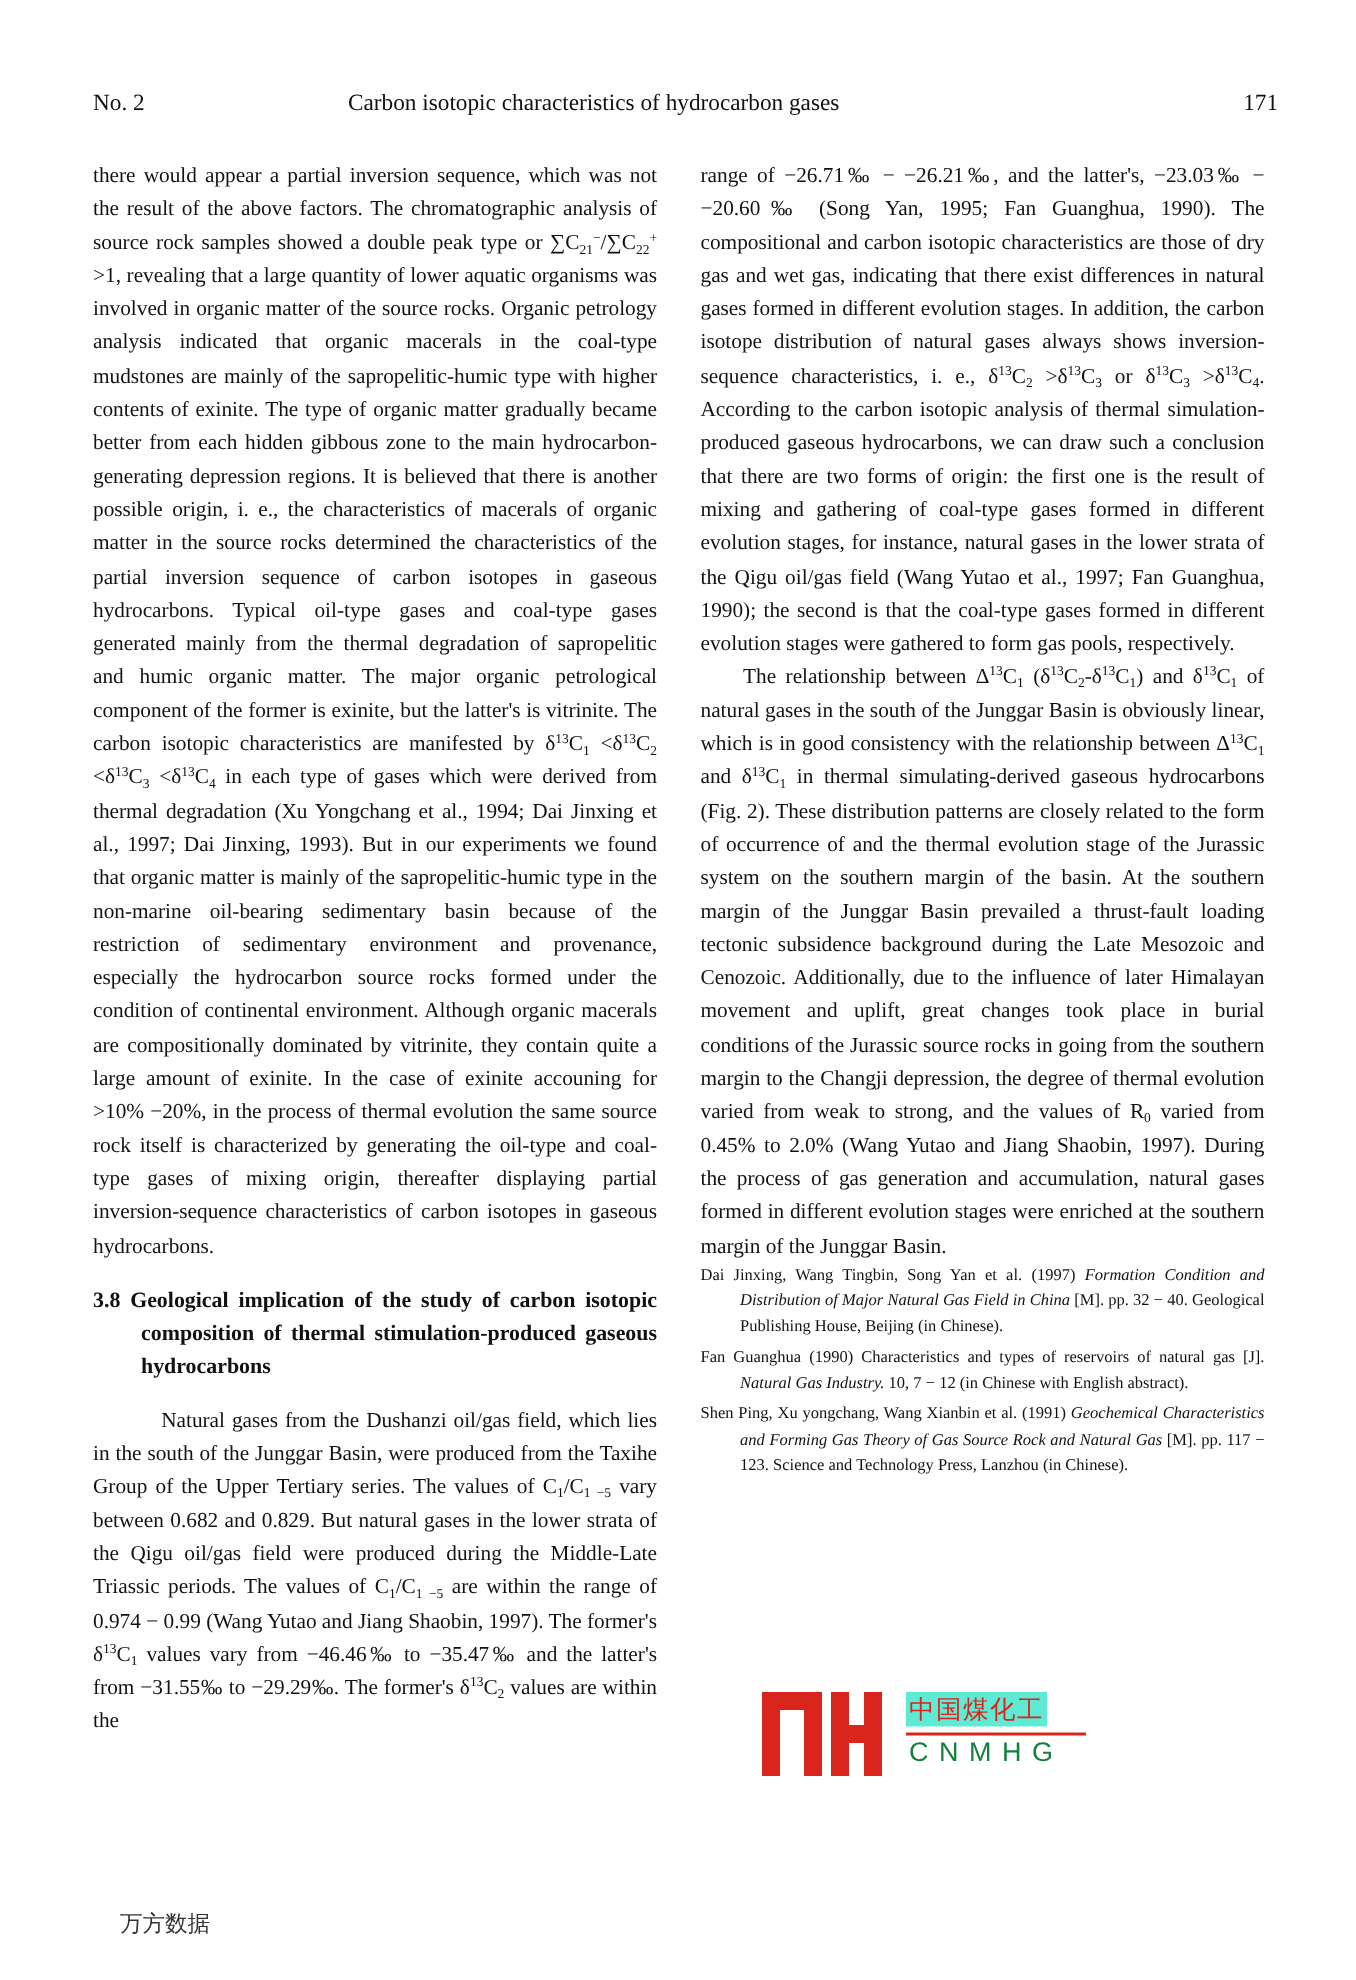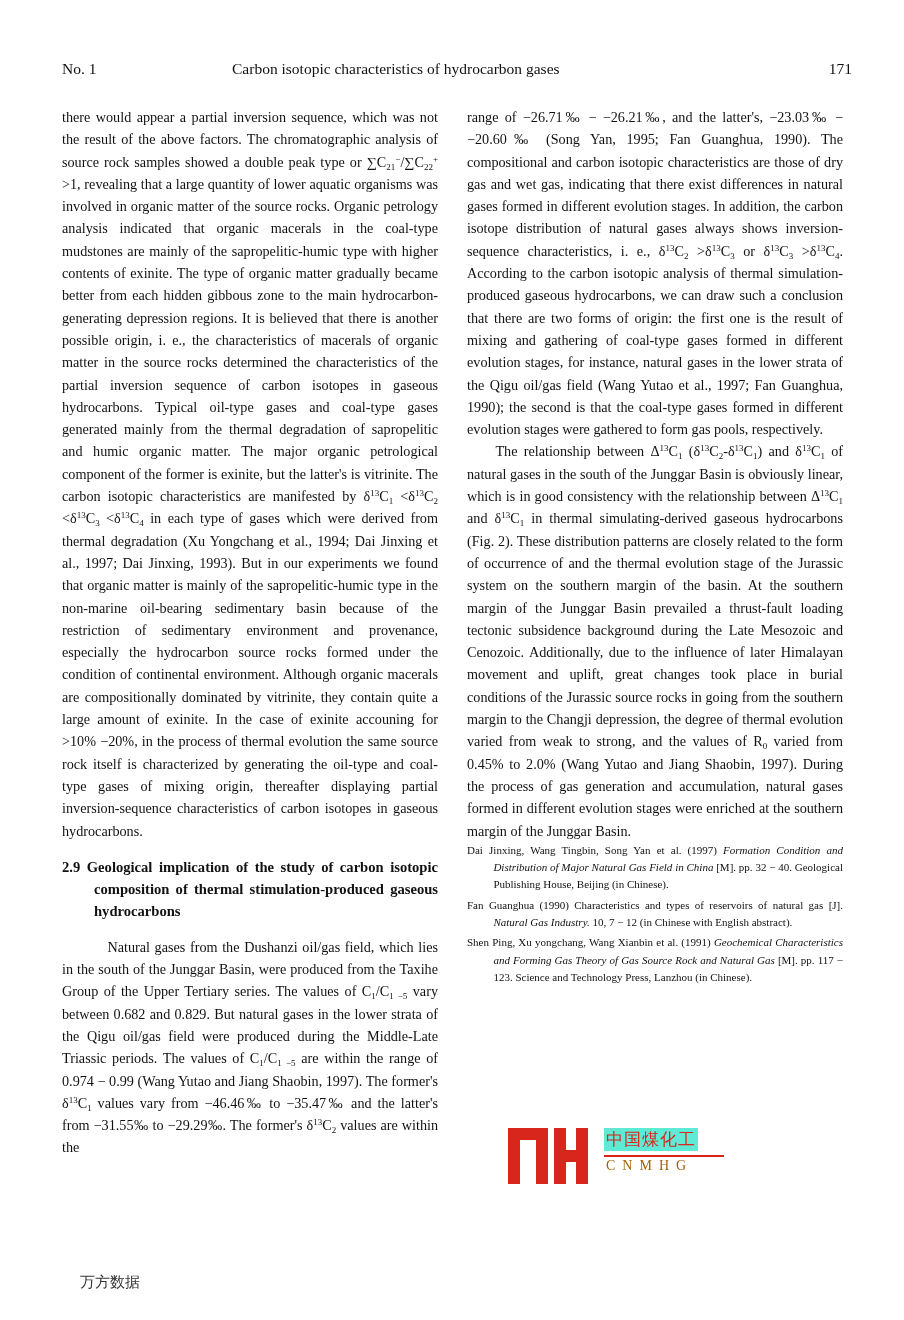--- a/index.html
+++ b/index.html
@@ -26,36 +26,36 @@
          text-align: justify; margin-bottom: 3px; }
   .ref i { font-style: italic; }
   .footer-mark { position: absolute; left: 80px; top: 1273px; font-family: "DejaVu Sans", sans-serif;
                  font-size: 15px; color: #333; }
   .logo { position: absolute; left: 508px; top: 1128px; width: 240px; height: 56px; }
   .logo .m-mark { position: absolute; left: 0; top: 0; width: 78px; height: 56px; }
   .logo .bar { position: absolute; background: #d9261c; }
   .logo .cn-text { position: absolute; left: 96px; top: 0; font-family: "DejaVu Sans", sans-serif;
                    font-size: 17px; color: #d9261c; letter-spacing: 1px; background:#5eead4; padding: 0 2px; }
   .logo .rule { position: absolute; left: 96px; top: 27px; width: 120px; height: 2px; background: #d9261c; }
-  .logo .en-text { position: absolute; left: 96px; top: 30px; font-family: Liberation Serif, serif;
-                   font-size: 14px; color: #a16207; letter-spacing: 7px; background:#fff; padding: 0 2px; }
+  .logo .en-text { position: absolute; left: 96px; top: 30px; font-family: Liberation Sans, sans-serif;
+                   font-size: 18px; color: #15803d; letter-spacing: 7px; background:#fff; padding: 0 2px; }
 </style>
 </head>
 <body>
 
 <div class="header">
-  <span class="journal">No. 1</span>
+  <span class="journal">No. 2</span>
   <span class="running-title">Carbon isotopic characteristics of hydrocarbon gases</span>
   <span class="page-num">171</span>
 </div>
 
 <div class="col col-left">
   <p><span>there would appear a partial inversion sequence, which was not the result of the above factors. The chromatographic analysis of source rock samples showed a double peak type or ∑C</span><sub>21</sub><sup>−</sup><span>/∑C</span><sub>22</sub><sup>+</sup><span> &gt;1, revealing that a large quantity of lower aquatic organisms was involved in organic matter of the source rocks. Organic petrology analysis indicated that organic macerals in the coal-type mudstones are mainly of the sapropelitic-humic type with higher contents of exinite. The type of organic matter gradually became better from each hidden gibbous zone to the main hydrocarbon-generating depression regions. It is believed that there is another possible origin, i. e., the characteristics of macerals of organic matter in the source rocks determined the characteristics of the partial inversion sequence of carbon isotopes in gaseous hydrocarbons. Typical oil-type gases and coal-type gases generated mainly from the thermal degradation of sapropelitic and humic organic matter. The major organic petrological component of the former is exinite, but the latter's is vitrinite. The carbon isotopic characteristics are manifested by δ</span><sup>13</sup><span>C</span><sub>1</sub><span> &lt;δ</span><sup>13</sup><span>C</span><sub>2</sub><span> &lt;δ</span><sup>13</sup><span>C</span><sub>3</sub><span> &lt;δ</span><sup>13</sup><span>C</span><sub>4</sub><span> in each type of gases which were derived from thermal degradation (Xu Yongchang et al., 1994; Dai Jinxing et al., 1997; Dai Jinxing, 1993). But in our experiments we found that organic matter is mainly of the sapropelitic-humic type in the non-marine oil-bearing sedimentary basin because of the restriction of sedimentary environment and provenance, especially the hydrocarbon source rocks formed under the condition of continental environment. Although organic macerals are compositionally dominated by vitrinite, they contain quite a large amount of exinite. In the case of exinite accouning for &gt;10% −20%, in the process of thermal evolution the same source rock itself is characterized by generating the oil-type and coal-type gases of mixing origin, thereafter displaying partial inversion-sequence characteristics of carbon isotopes in gaseous hydrocarbons.</span></p>
 
-  <div class="section-heading">2.9 Geological implication of the study of carbon isotopic composition of thermal stimulation-produced gaseous hydrocarbons</div>
+  <div class="section-heading">3.8 Geological implication of the study of carbon isotopic composition of thermal stimulation-produced gaseous hydrocarbons</div>
 
   <p class="indent-big"><span>Natural gases from the Dushanzi oil/gas field, which lies in the south of the Junggar Basin, were produced from the Taxihe Group of the Upper Tertiary series. The values of C</span><sub>1</sub><span>/C</span><sub>1 −5</sub><span> vary between 0.682 and 0.829. But natural gases in the lower strata of the Qigu oil/gas field were produced during the Middle-Late Triassic periods. The values of C</span><sub>1</sub><span>/C</span><sub>1 −5</sub><span> are within the range of 0.974 − 0.99 (Wang Yutao and Jiang Shaobin, 1997). The former's δ</span><sup>13</sup>C<sub>1</sub><span> values vary from −46.46‰ to −35.47‰ and the latter's from −31.55‰ to −29.29‰. The former's δ</span><sup>13</sup>C<sub>2</sub><span> values are within the</span></p>
 </div>
 
 <div class="col col-right">
   <p><span>range of −26.71‰ − −26.21‰, and the latter's, −23.03‰ − −20.60‰ (Song Yan, 1995; Fan Guanghua, 1990). The compositional and carbon isotopic characteristics are those of dry gas and wet gas, indicating that there exist differences in natural gases formed in different evolution stages. In addition, the carbon isotope distribution of natural gases always shows inversion-sequence characteristics, i. e., δ</span><sup>13</sup>C<sub>2</sub><span> &gt;δ</span><sup>13</sup>C<sub>3</sub><span> or δ</span><sup>13</sup>C<sub>3</sub><span> &gt;δ</span><sup>13</sup>C<sub>4</sub><span>. According to the carbon isotopic analysis of thermal simulation-produced gaseous hydrocarbons, we can draw such a conclusion that there are two forms of origin: the first one is the result of mixing and gathering of coal-type gases formed in different evolution stages, for instance, natural gases in the lower strata of the Qigu oil/gas field (Wang Yutao et al., 1997; Fan Guanghua, 1990); the second is that the coal-type gases formed in different evolution stages were gathered to form gas pools, respectively.</span></p>
 
   <p class="indent"><span>The relationship between Δ</span><sup>13</sup>C<sub>1</sub><span> (δ</span><sup>13</sup>C<sub>2</sub><span>-δ</span><sup>13</sup>C<sub>1</sub><span>) and δ</span><sup>13</sup>C<sub>1</sub><span> of natural gases in the south of the Junggar Basin is obviously linear, which is in good consistency with the relationship between Δ</span><sup>13</sup>C<sub>1</sub><span> and δ</span><sup>13</sup>C<sub>1</sub><span> in thermal simulating-derived gaseous hydrocarbons (Fig. 2). These distribution patterns are closely related to the form of occurrence of and the thermal evolution stage of the Jurassic system on the southern margin of the basin. At the southern margin of the Junggar Basin prevailed a thrust-fault loading tectonic subsidence background during the Late Mesozoic and Cenozoic. Additionally, due to the influence of later Himalayan movement and uplift, great changes took place in burial conditions of the Jurassic source rocks in going from the southern margin to the Changji depression, the degree of thermal evolution varied from weak to strong, and the values of R</span><sub>0</sub><span> varied from 0.45% to 2.0% (Wang Yutao and Jiang Shaobin, 1997). During the process of gas generation and accumulation, natural gases formed in different evolution stages were enriched at the southern margin of the Junggar Basin.</span></p>
 
 

